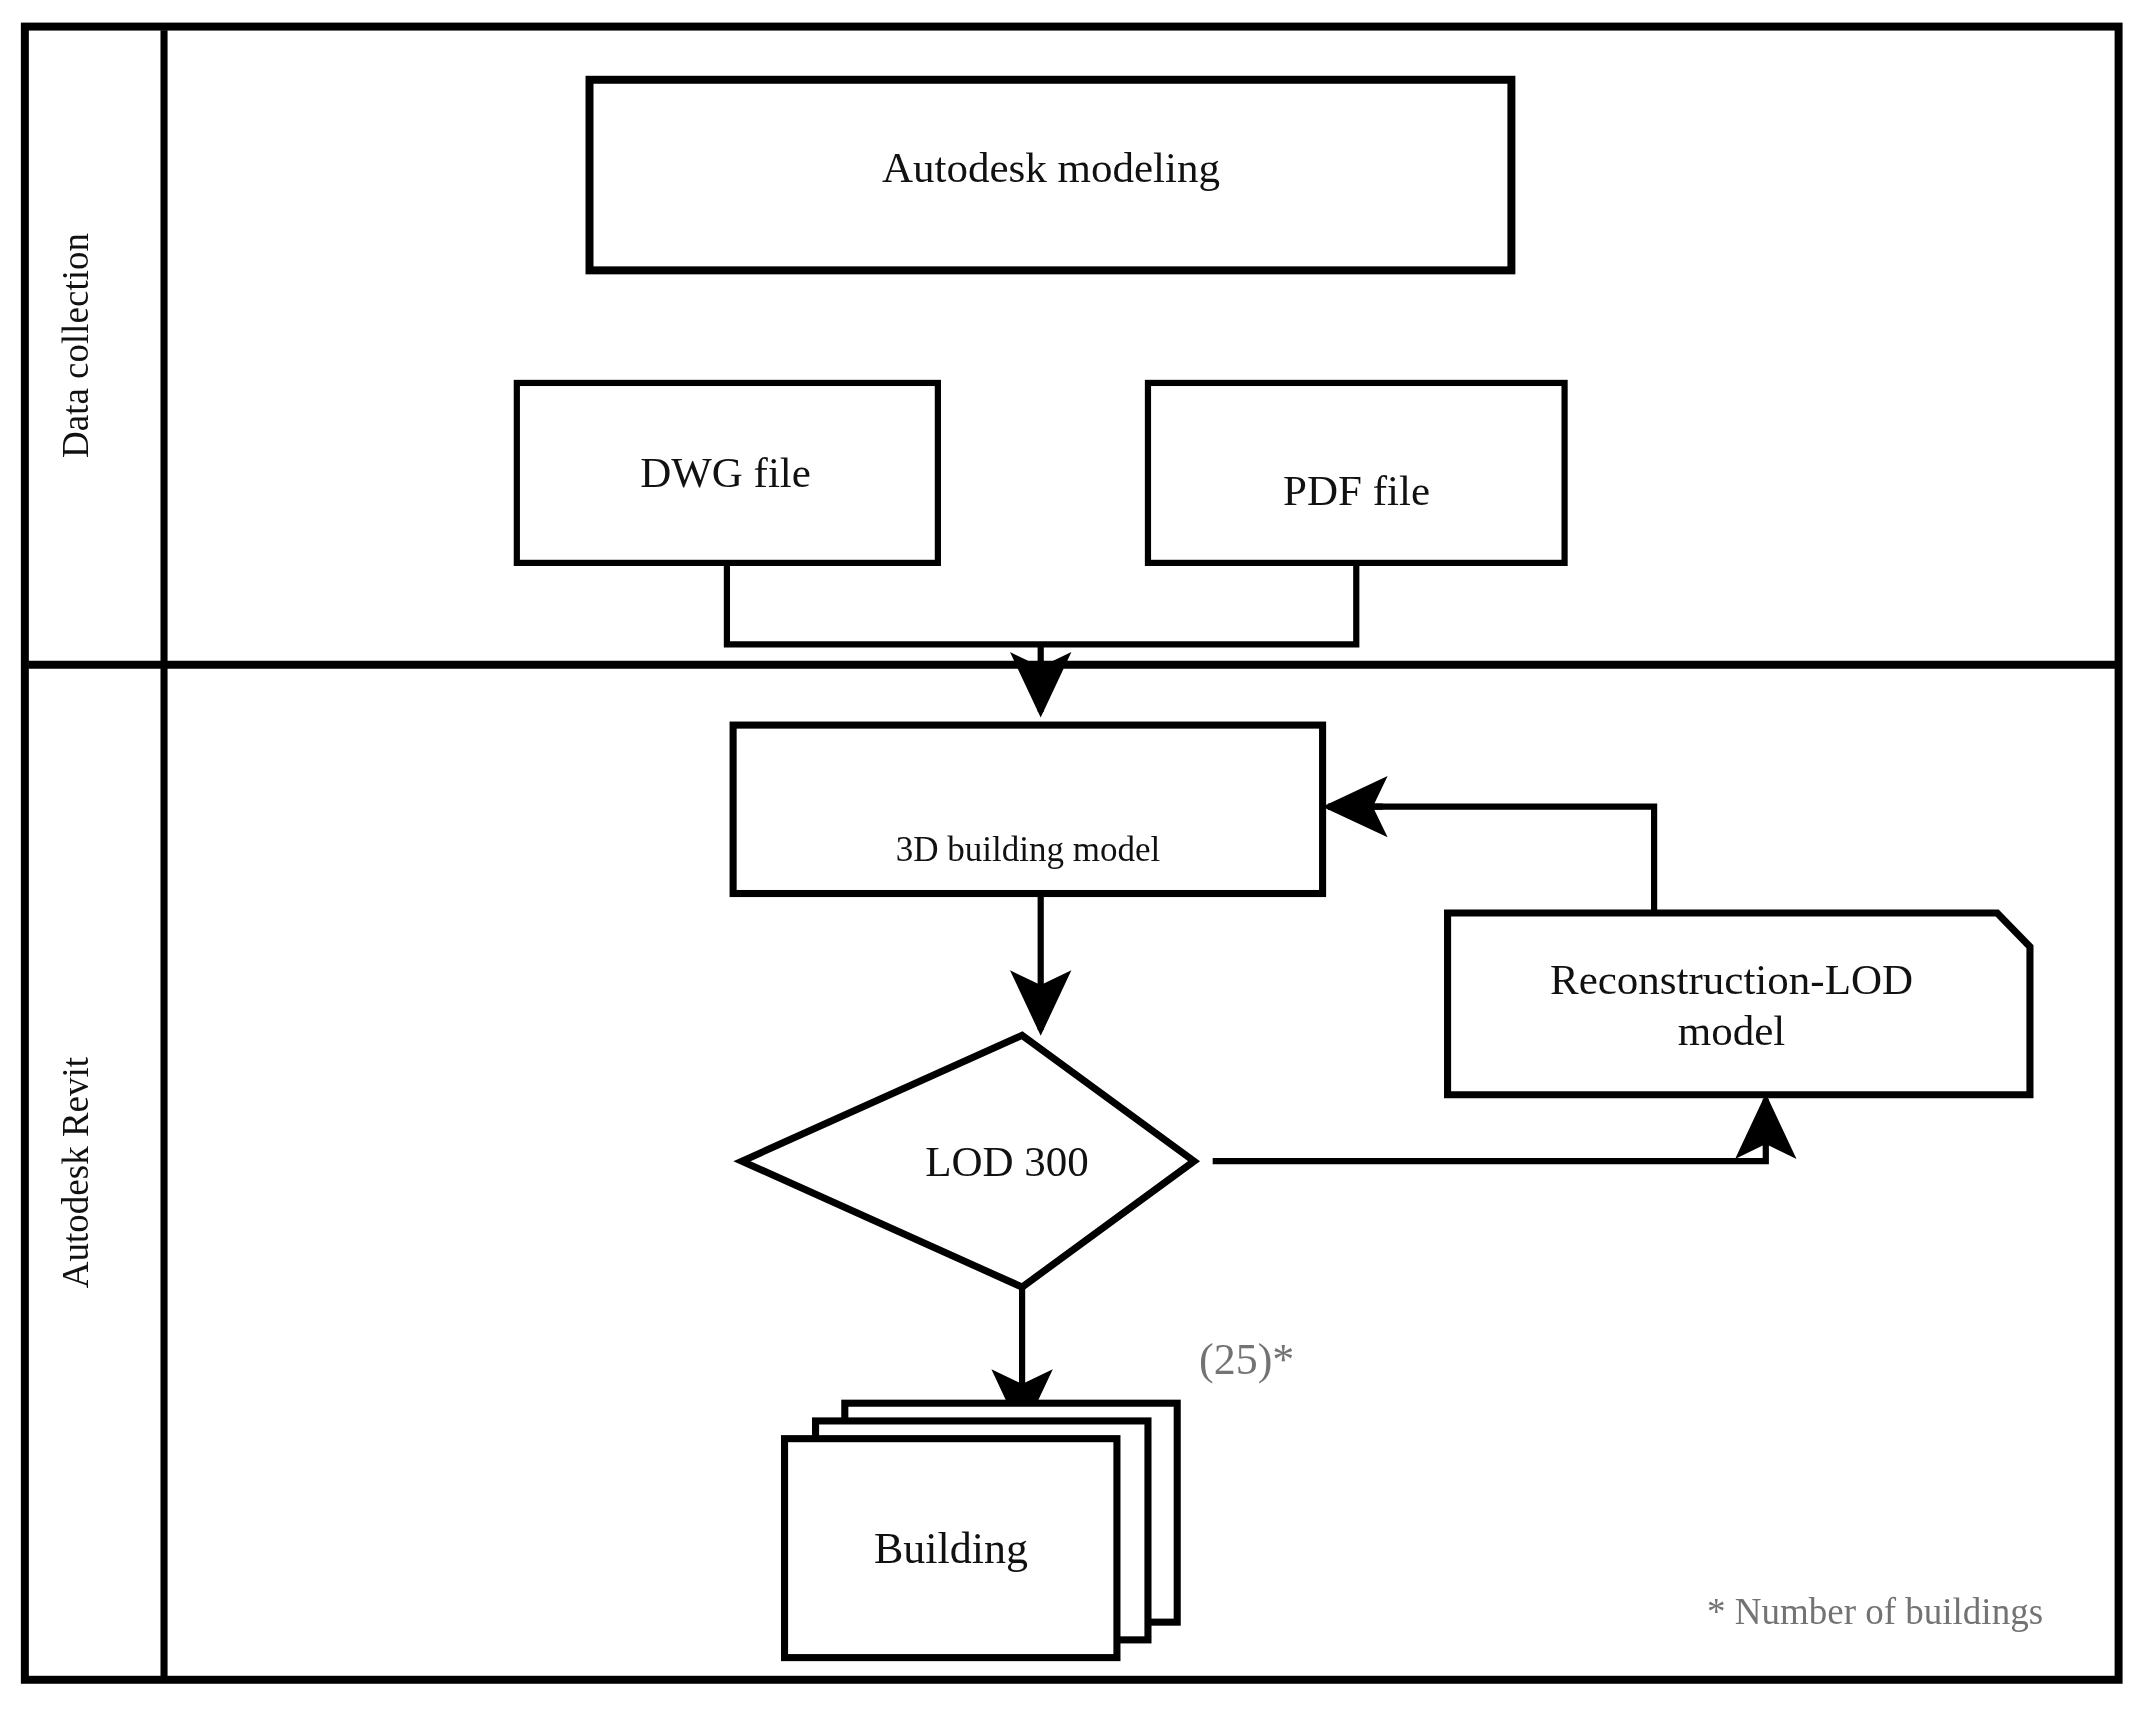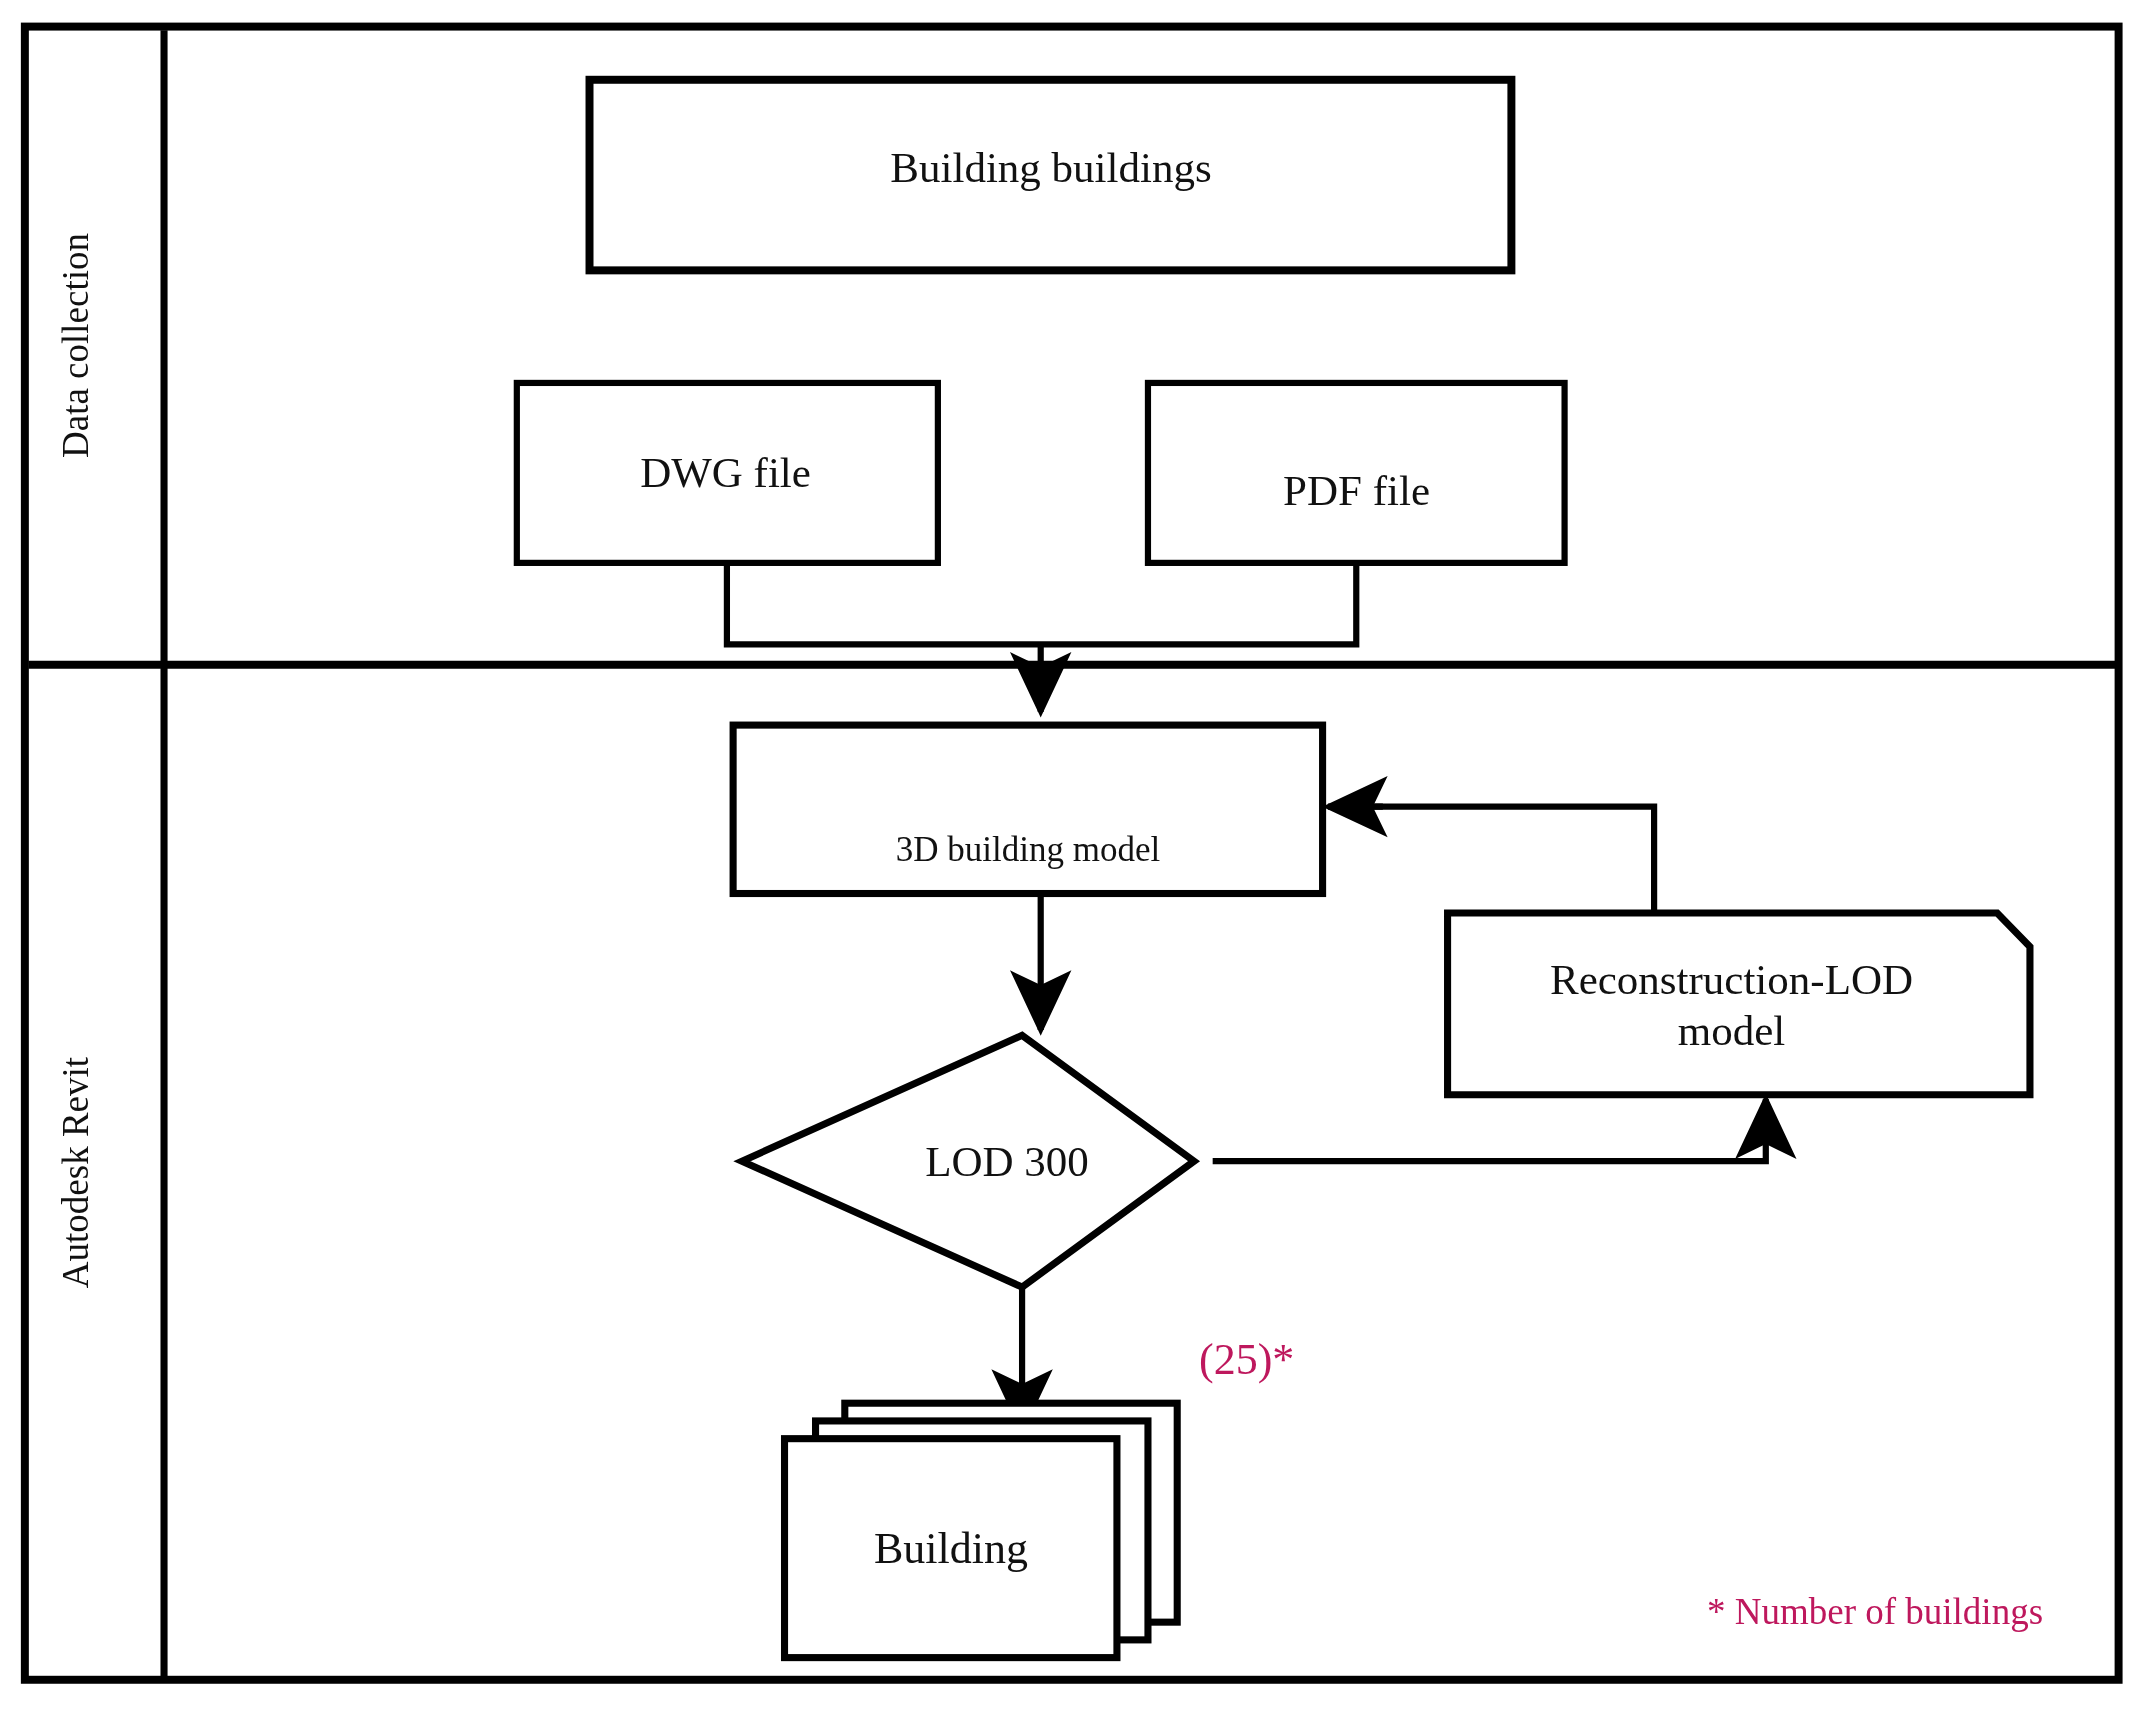--- a/index.html
+++ b/index.html
@@ -38,21 +38,21 @@
     position: absolute;
     display: flex;
     align-items: center;
     justify-content: center;
     text-align: center;
     color: #111111;
     transform-origin: center center;
   }
   .plain-text {
     position: absolute;
-    color: #be185d;
+    color: #737373;
     white-space: nowrap;
   }
 </style>
 </head>
 <body>
 
 <div id="root">
 
   <svg id="diagram-svg" viewBox="0 0 2422 1937" xmlns="http://www.w3.org/2000/svg">
     <defs>
@@ -107,21 +107,21 @@
 
   <div class="swimlane-label" style="left:-173px; top:325px; width:497px; height:41px; font-size:37px; transform:rotate(-90deg);">
     <span>Data collection</span>
   </div>
 
   <div class="swimlane-label" style="left:-173px; top:1152px; width:497px; height:41px; font-size:37px; transform:rotate(-90deg);">
     <span>Autodesk Revit</span>
   </div>
 
   <div class="node-label" style="left:590px; top:80px; width:922px; height:177px; font-size:43px;">
-    <span>Building buildings</span>
+    <span>Autodesk modeling</span>
   </div>
 
   <div class="node-label" style="left:515px; top:383px; width:421px; height:180px; font-size:43px;">
     <span>DWG file</span>
   </div>
 
   <div class="node-label" style="left:1148px; top:401px; width:417px; height:180px; font-size:43px;">
     <span>PDF file</span>
   </div>
 

